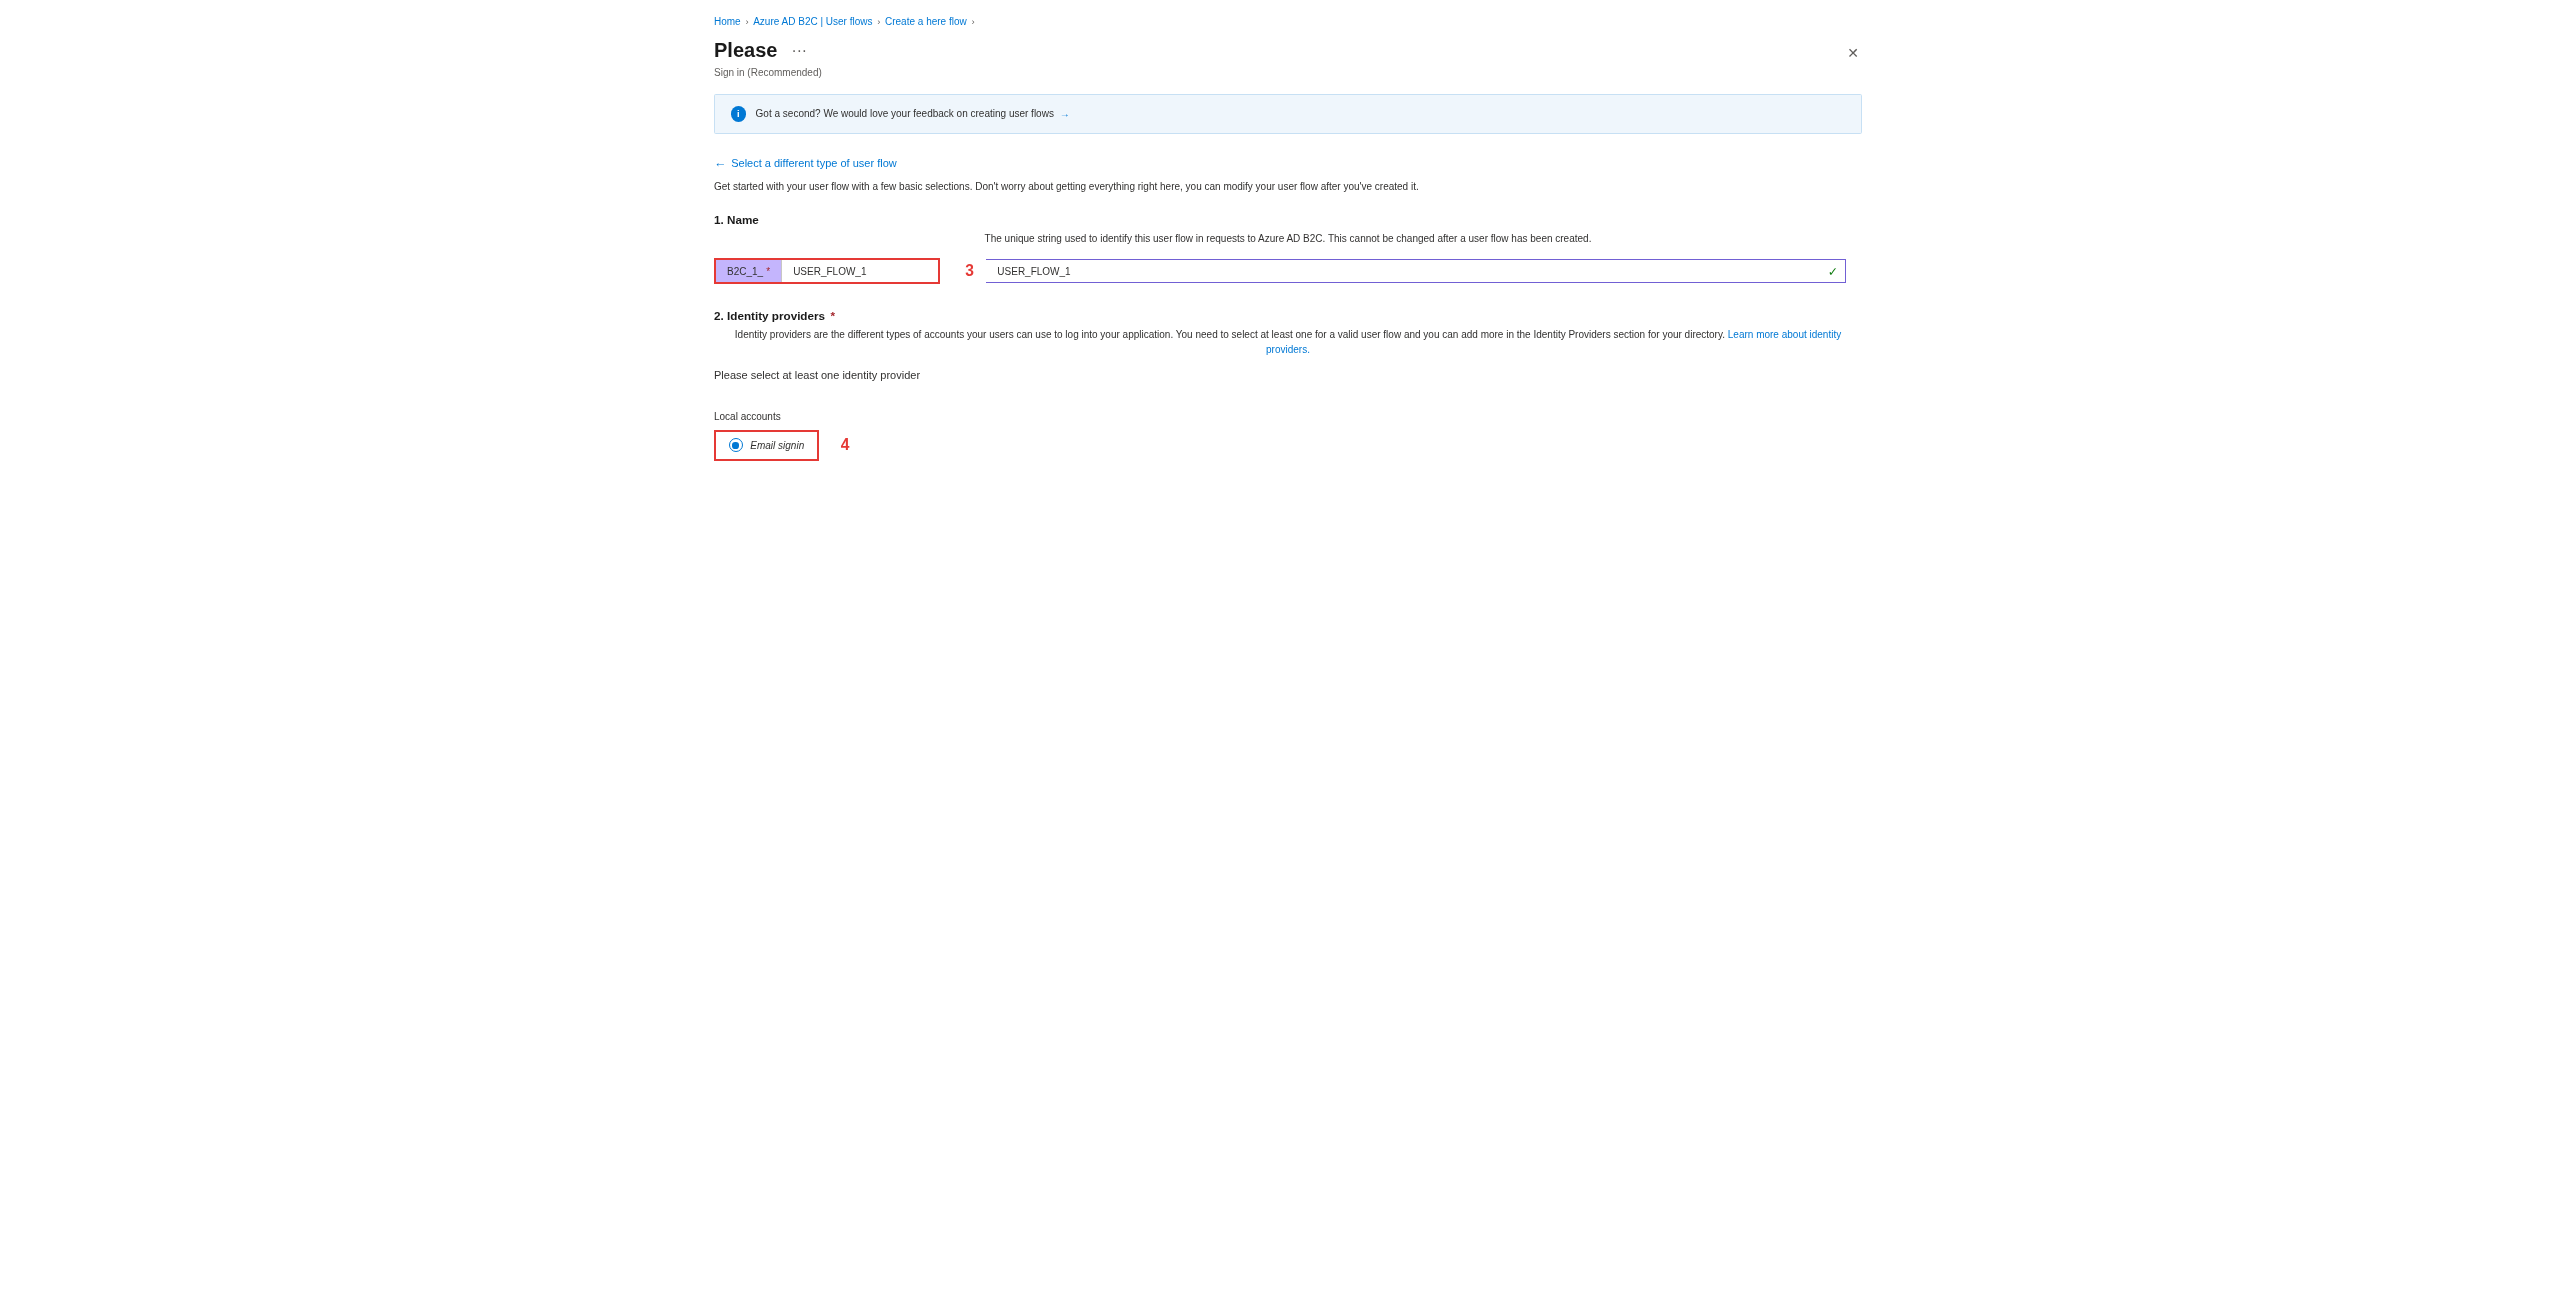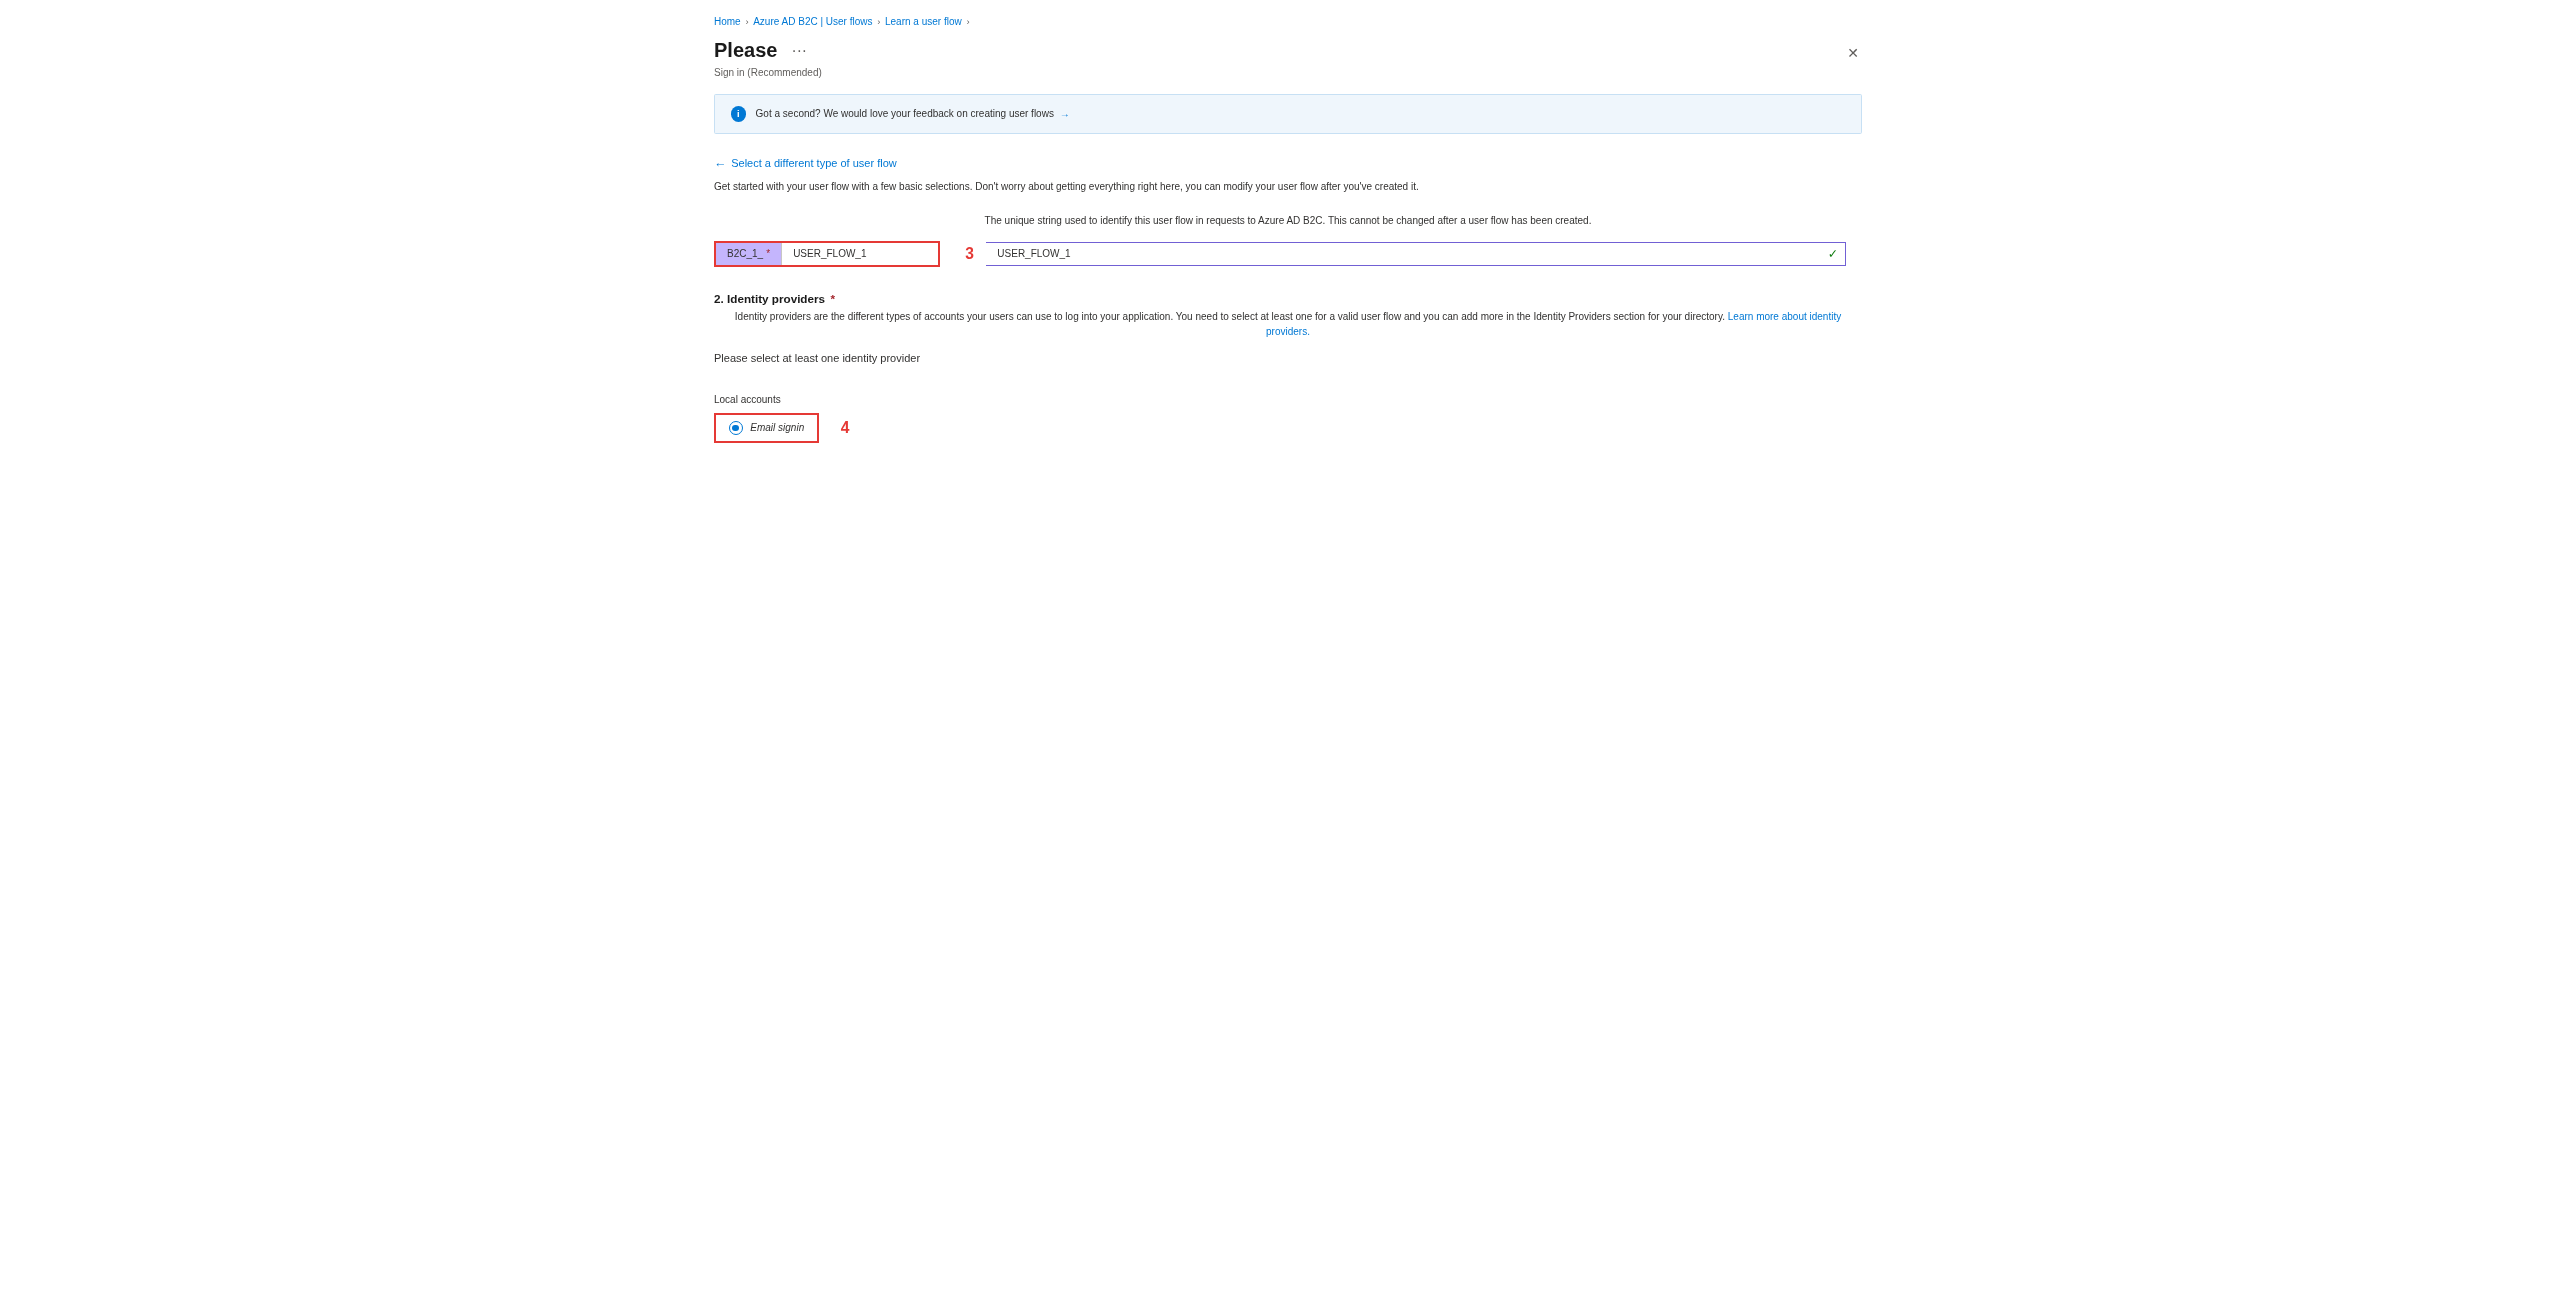--- a/index.html
+++ b/index.html
@@ -255,21 +255,21 @@
 </head>
 <body>
 
 <div class="page-container">
 
   <nav class="breadcrumb">
     <a>Home</a>
     <span class="breadcrumb-sep">›</span>
     <a>Azure AD B2C | User flows</a>
     <span class="breadcrumb-sep">›</span>
-    <a>Learn a user flow</a>
+    <a>Create a here flow</a>
     <span class="breadcrumb-sep">›</span>
   </nav>
 
   <div class="header-row">
     <div class="header-title-group">
       <h1 class="page-title">Please</h1>
       <button class="ellipsis-btn">···</button>
     </div>
     <button class="close-btn">✕</button>
   </div>
@@ -284,20 +284,21 @@
   </div>
 
   <a class="select-link">
     <span class="select-link-arrow">←</span>
     <span>Select a different type of user flow</span>
   </a>
 
   <p class="description-text">Get started with your user flow with a few basic selections. Don't worry about getting everything right here, you can modify your user flow after you've created it.</p>
 
   <div class="section">
+    <div class="section-heading">1. Name</div>
     <p class="section-desc">The unique string used to identify this user flow in requests to Azure AD B2C. This cannot be changed after a user flow has been created.</p>
 
     <div class="name-row-outer">
 
       <div class="red-outline-wrapper">
         <div class="prefix-cell">
           <span>B2C_1_</span>
           <span style="color:#a4262c;font-size:10px;">*</span>
         </div>
         <div class="input-cell">

